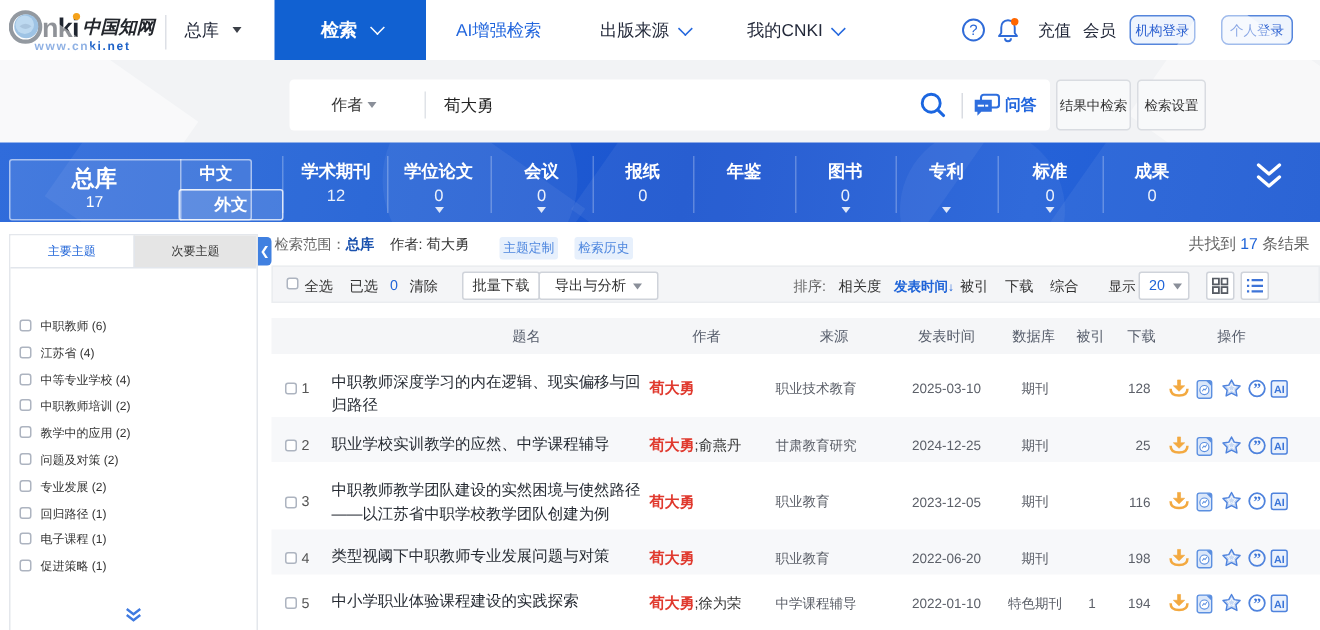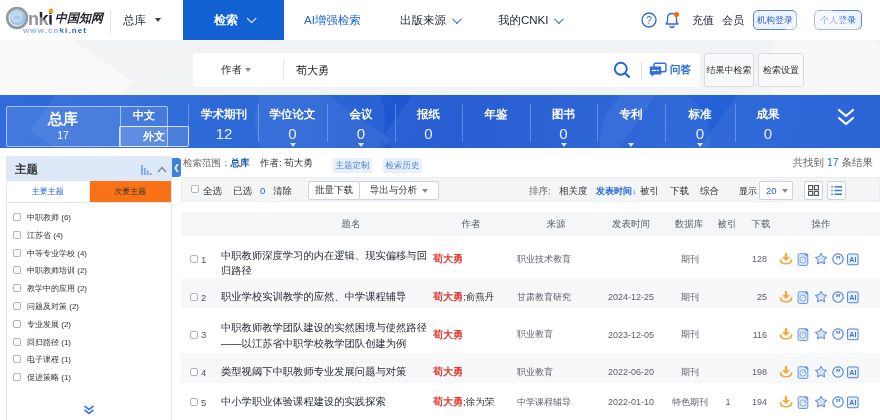--- a/index.html
+++ b/index.html
@@ -22,35 +22,35 @@
 #searchbox { position:absolute; left:193px; top:13px; width:507px; height:34px; background:#fff; border-radius:3px; }
 .sbtn { position:absolute; top:13px; height:34px; background:#f8f9fa; border:1px solid #d9dce1; border-radius:3px; font-size:9px; color:#333; display:flex; align-items:center; justify-content:center; }
 
 
 #band { position:absolute; left:0; top:95px; width:880px; height:53px; background:linear-gradient(100deg,#306cdb 0%, #2060d5 28%, #1b54cf 52%, #2562d8 78%, #1e5bd3 100%); overflow:hidden; }
 #band .streak { position:absolute; width:300px; height:200px; background:rgba(255,255,255,0.06); transform:rotate(35deg); }
 #zkbox { position:absolute; left:6px; top:11px; width:162px; height:41px; border:1px solid rgba(255,255,255,0.55); background:rgba(255,255,255,0.1); border-radius:2px; }
 #wwbox { position:absolute; left:119px; top:31px; width:70px; height:21px; border:1px solid rgba(255,255,255,0.75); background:rgba(255,255,255,0.13); border-radius:2px; display:flex; align-items:center; justify-content:center; color:#fff; font-size:11px; font-weight:bold; }
 .bitem { position:absolute; top:0; height:53px; text-align:center; color:#fff; }
 .bitem .nm { font-size:11.5px; font-weight:bold; margin-top:12px; }
-.bitem .ct { font-size:15px; margin-top:3px; color:rgba(255,255,255,0.9); }
+.bitem .ct { font-size:11px; margin-top:3px; color:rgba(255,255,255,0.9); }
 .bitem .cr { width:0; height:0; border-left:3.5px solid transparent; border-right:3.5px solid transparent; border-top:4px solid rgba(255,255,255,0.85); margin:1px auto 0; }
 .bsep { position:absolute; top:9px; width:1px; height:38px; background:rgba(255,255,255,0.26); }
 
 
 #content { position:absolute; left:0; top:148px; width:880px; height:272px; background:#fff; }
 
 
 #sidebar { position:absolute; left:6px; top:8px; width:166px; height:264px; border:1px solid #e4e7ec; border-bottom:none; background:#fff; }
 #sb-head { height:24px; background:#dde9f9; display:flex; align-items:center; padding:0 8px; }
 #sb-head .t { font-size:11.5px; font-weight:bold; color:#333; }
 #sb-tabs { height:22px; display:flex; border-bottom:1px solid #e2e6ec; }
 #sb-tabs .tab { flex:1; display:flex; align-items:center; justify-content:center; font-size:8px; }
 #sb-tabs .on { color:#1f64d8; background:#fff; }
-#sb-tabs .off { color:#333; background:#f97316; border-left:1px solid #e2e6ec; }
+#sb-tabs .off { color:#333; background:#e5e5e5; border-left:1px solid #e2e6ec; }
 .sbitem { position:absolute; left:0; width:164px; height:18px; display:flex; align-items:center; }
 .cb { display:inline-block; width:8px; height:8px; border:1px solid #adb4c0; border-radius:2px; background:#fff; }
 .sbitem .cb { margin-left:6px; }
 .sbitem .lb { font-size:8px; color:#333; margin-left:6px; }
 #collapse { position:absolute; left:172px; top:10px; width:9px; height:19px; background:#4080e0; border-radius:0 3px 3px 0; color:#fff; font-size:8px; display:flex; align-items:center; justify-content:center; }
 
 
 #crumb { position:absolute; left:183px; top:9px; width:697px; height:18px; font-size:9.5px; color:#666; }
 .chip { display:inline-block; background:#e7f0fc; color:#4d86de; font-size:8.5px; width:39px; height:15px; line-height:15px; text-align:center; border-radius:2px; }
 
@@ -193,32 +193,20 @@
     <div class="bsep" style="left:735px"></div>
     <svg class="abs" style="left:836px;top:12px" width="20" height="22" viewBox="0 0 20 22">
       <path d="M3 3 L10 9 L17 3" fill="none" stroke="#fff" stroke-width="2.2" stroke-linecap="round" stroke-linejoin="round"></path>
       <path d="M3 11 L10 17 L17 11" fill="none" stroke="#fff" stroke-width="2.2" stroke-linecap="round" stroke-linejoin="round"></path>
     </svg>
   </div>
 
   <div id="content">
 
     <div id="sidebar">
-      <div id="sb-head">
-        <span class="t">主题</span>
-        <svg style="position:absolute;left:134px;top:8px" width="12" height="10" viewBox="0 0 12 10">
-          <rect x="0" y="0" width="1.8" height="10" fill="#7fa6e6"></rect>
-          <rect x="2.9" y="3" width="1.8" height="7" fill="#7fa6e6"></rect>
-          <rect x="5.8" y="5.5" width="1.8" height="4.5" fill="#7fa6e6"></rect>
-          <rect x="8.7" y="8" width="1.8" height="2" fill="#7fa6e6"></rect>
-        </svg>
-        <svg style="position:absolute;left:150px;top:9px" width="10" height="7" viewBox="0 0 10 7">
-          <path d="M1 6 L5 1.5 L9 6" fill="none" stroke="#7a8699" stroke-width="1.4"></path>
-        </svg>
-      </div>
       <div id="sb-tabs">
         <div class="tab on">主要主题</div>
         <div class="tab off">次要主题</div>
       </div>
       <div class="sbitem" style="top:51px">
           <span class="cb"></span>
           <span class="lb">中职教师 (6)</span>
         </div>
       <div class="sbitem" style="top:69px">
           <span class="cb"></span>
@@ -334,20 +322,23 @@
         </div>
       <div class="col" style="left:40px;width:206px;padding-top:8px">
           <span class="title">中职教师深度学习的内在逻辑、现实偏移与回归路径</span>
         </div>
       <div class="col" style="left:252px;width:90px;justify-content:flex-start">
           <span class="red">荀大勇</span>
         </div>
       <div class="col" style="left:336px;width:90px;justify-content:flex-start">
           <span class="gray">职业技术教育</span>
         </div>
+      <div class="col" style="left:427px">
+          <span class="gray">2025-03-10</span>
+        </div>
       <div class="col" style="left:487px;width:44px;justify-content:center">
           <span class="gray">期刊</span>
         </div>
       <div class="col" style="left:562px;width:24px;justify-content:flex-end">
           <span class="gray">128</span>
         </div>
       <div class="col ops" style="left:597px">
           <svg width="82" height="17" viewBox="0 0 82 17">
             <g transform="translate(1.3,1.3) scale(0.84)">
               <path d="M6.8 1.2 h2.4 v4.6 h3.3 L8 10.2 L3.5 5.8 h3.3 z" fill="#f3a940" stroke="#f3a940" stroke-width="0.5" stroke-linejoin="round"></path>

